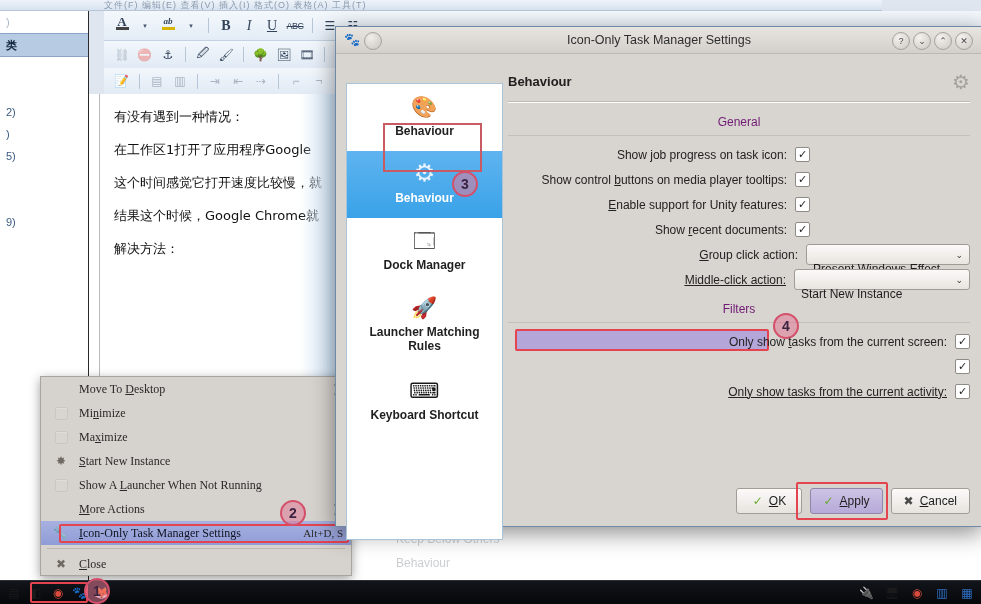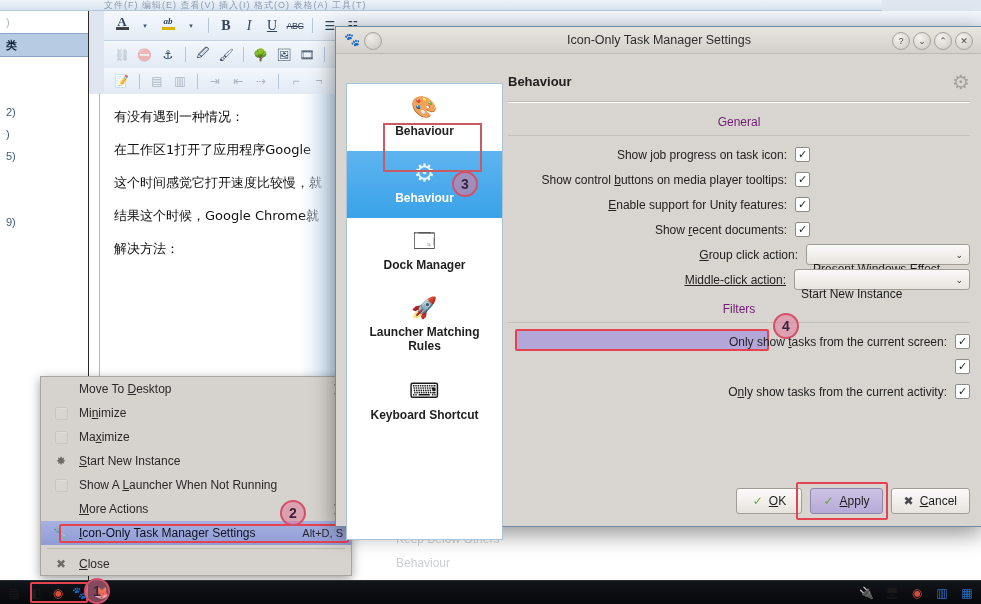--- a/index.html
+++ b/index.html
@@ -89,21 +89,21 @@
 
   
   #ctx-menu{
     left:40px;top:376px;width:310px;height:198px;
     background:#d6d2cd;
     border:1px solid #a9a49e;
     box-shadow:0 3px 10px rgba(0,0,0,.38);
   }
   .ctx-item{
     height:24px;line-height:24px;display:flex;align-items:center;
-    font-size:12px;color:#2a2a2a;position:relative;padding-left:8px;
+    font-size:12px;color:#2a2a2a;position:relative;padding-left:8px;font-family:Liberation Serif, serif;
   }
   .ctx-icon{
     width:24px;min-width:24px;height:20px;display:flex;align-items:center;justify-content:center;
     font-size:12px;color:#6f6a64;
   }
   .ctx-check{
     width:11px;height:11px;border:1px solid #b5b0aa;background:#ded9d4;border-radius:2px;
     box-shadow:inset 0 1px 1px rgba(255,255,255,.8);
   }
   .ctx-label{flex:1;padding-left:6px;white-space:nowrap;}
@@ -496,21 +496,21 @@
           <div class="group-rule"></div>
           <div class="frow" style="z-index: 2;">
             <div id="filter-hl-row"></div>
             <div class="flabel" style="position: relative; z-index: 3;">Only show <u>t</u>asks from the current screen:</div>
             <div class="cbox" style="position: relative; z-index: 3;">✓</div>
           </div>
           <div class="frow">
             <div class="cbox" style="position: relative; z-index: 3;">✓</div>
           </div>
           <div class="frow">
-            <div class="flabel" style="position: relative; z-index: 3;">O<u>n</u>ly show tasks from the current activity:</div>
+            <div class="flabel" style="position: relative; z-index: 3; text-decoration: underline;">O<u>n</u>ly show tasks from the current activity:</div>
             <div class="cbox" style="position: relative; z-index: 3;">✓</div>
           </div>
         </div>
     </div>
 
     <div id="dlg-buttons">
         <div class="dbtn">
           <span class="bico" style="color: rgb(106, 168, 50);">✓</span>
           <span><u>O</u>K</span>
         </div>

